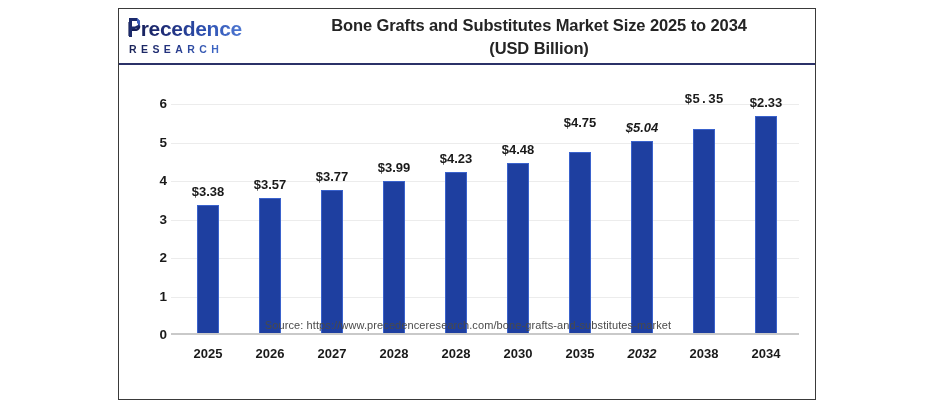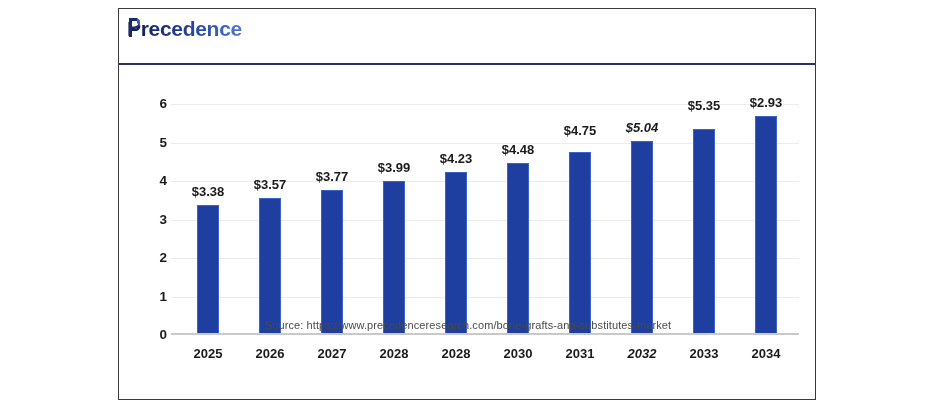--- a/index.html
+++ b/index.html
@@ -230,22 +230,27 @@
 
     <div id="header">
 
       <div id="logo">
         <div id="logo-wordmark">Precedence</div>
         <svg id="logo-mark" viewBox="0 0 14 22">
           <path d="M1 2 L9 2 L12 5 L12 10 L7 13 L4 13 L4 21 L1 21 Z" fill="#1b2a6b"></path>
           <path d="M4 5 L9 5 L10 6.5 L10 9 L7 10.5 L4 10.5 Z" fill="#ffffff"></path>
           <path d="M9 2 L12 5 L12 10 L9 7 Z" fill="#3d5fbd"></path>
         </svg>
+        <div id="logo-sub">RESEARCH</div>
       </div>
 
+      <div id="title-block">
+        <div class="title-line">Bone Grafts and Substitutes Market Size 2025 to 2034</div>
+        <div class="title-line">(USD Billion)</div>
+      </div>
     </div>
     <div id="header-rule"></div>
 
     <div id="plot">
 
       <div id="yaxis">
           <div class="ytick-label" style="top: 263px;">0</div>
           <div class="ytick-label" style="top: 224.5px;">1</div>
           <div class="ytick-label" style="top: 186px;">2</div>
           <div class="ytick-label" style="top: 147.5px;">3</div>
@@ -289,36 +294,36 @@
               <div class="bar-label" style="bottom: 168.855px;">$4.23</div>
               <div class="xtick-label">2028</div>
             </div>
             <div class="bar-slot" style="left: 316px;">
               <div class="bar" style="height: 172.48px; background: rgb(30, 63, 160); border-color: rgb(58, 98, 204);"></div>
               <div class="bar-label" style="bottom: 178.48px;">$4.48</div>
               <div class="xtick-label">2030</div>
             </div>
             <div class="bar-slot" style="left: 378px;">
               <div class="bar" style="height: 182.875px; background: rgb(30, 63, 160); border-color: rgb(58, 98, 204);"></div>
-              <div class="bar-label" style="bottom: 197px; text-align: center;">$4.75</div>
-              <div class="xtick-label">2031</div>
+              <div class="bar-label" style="bottom: 205px; text-align: center;">$4.75</div>
+              <div class="xtick-label">2035</div>
             </div>
             <div class="bar-slot" style="left: 440px; font-style: italic;">
               <div class="bar" style="height: 194.04px; background: rgb(30, 63, 160); border-color: rgb(58, 98, 204);"></div>
               <div class="bar-label" style="bottom: 200.04px;">$5.04</div>
               <div class="xtick-label">2032</div>
             </div>
             <div class="bar-slot" style="left: 502px;">
               <div class="bar" style="height: 205.975px; background: rgb(30, 63, 160); border-color: rgb(58, 98, 204);"></div>
-              <div class="bar-label" style="bottom: 222px;">$5.35</div>
-              <div class="xtick-label">2033</div>
+              <div class="bar-label" style="bottom: 228px; font-family: Liberation Mono, monospace;">$5.35</div>
+              <div class="xtick-label">2038</div>
             </div>
             <div class="bar-slot" style="left: 564px;">
               <div class="bar" style="height: 218.68px; background: rgb(30, 63, 160); border-color: rgb(58, 98, 204);"></div>
-              <div class="bar-label" style="bottom: 224.68px;">$2.93</div>
+              <div class="bar-label" style="bottom: 224.68px;">$2.33</div>
               <div class="xtick-label">2034</div>
             </div>
           </div>
         <div id="baseline"></div>
       </div>
     </div>
 
     <div id="source">Source: https://www.precedenceresearch.com/bone-grafts-and-substitutes-market</div>
 
   </div>

